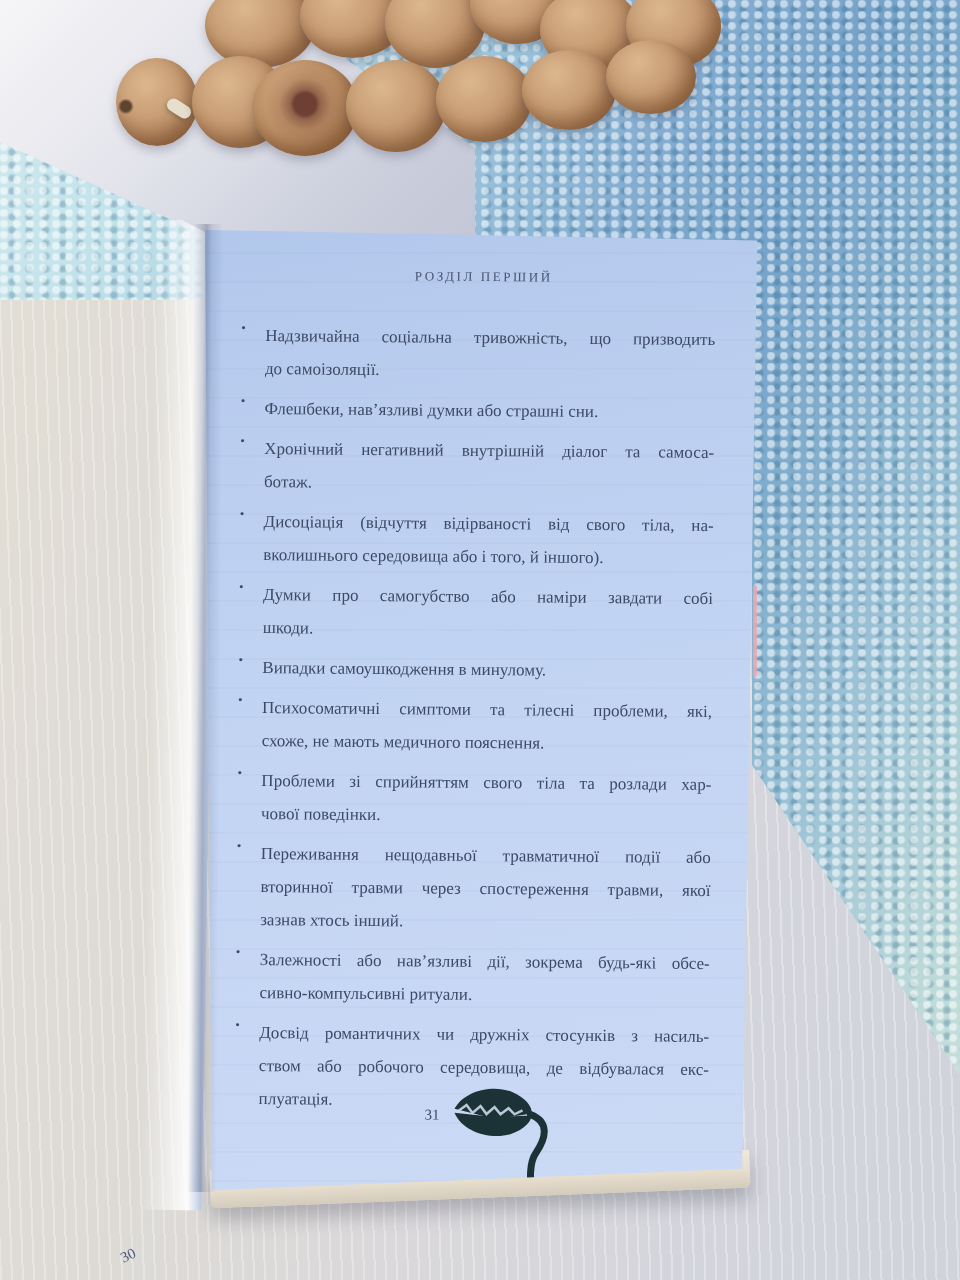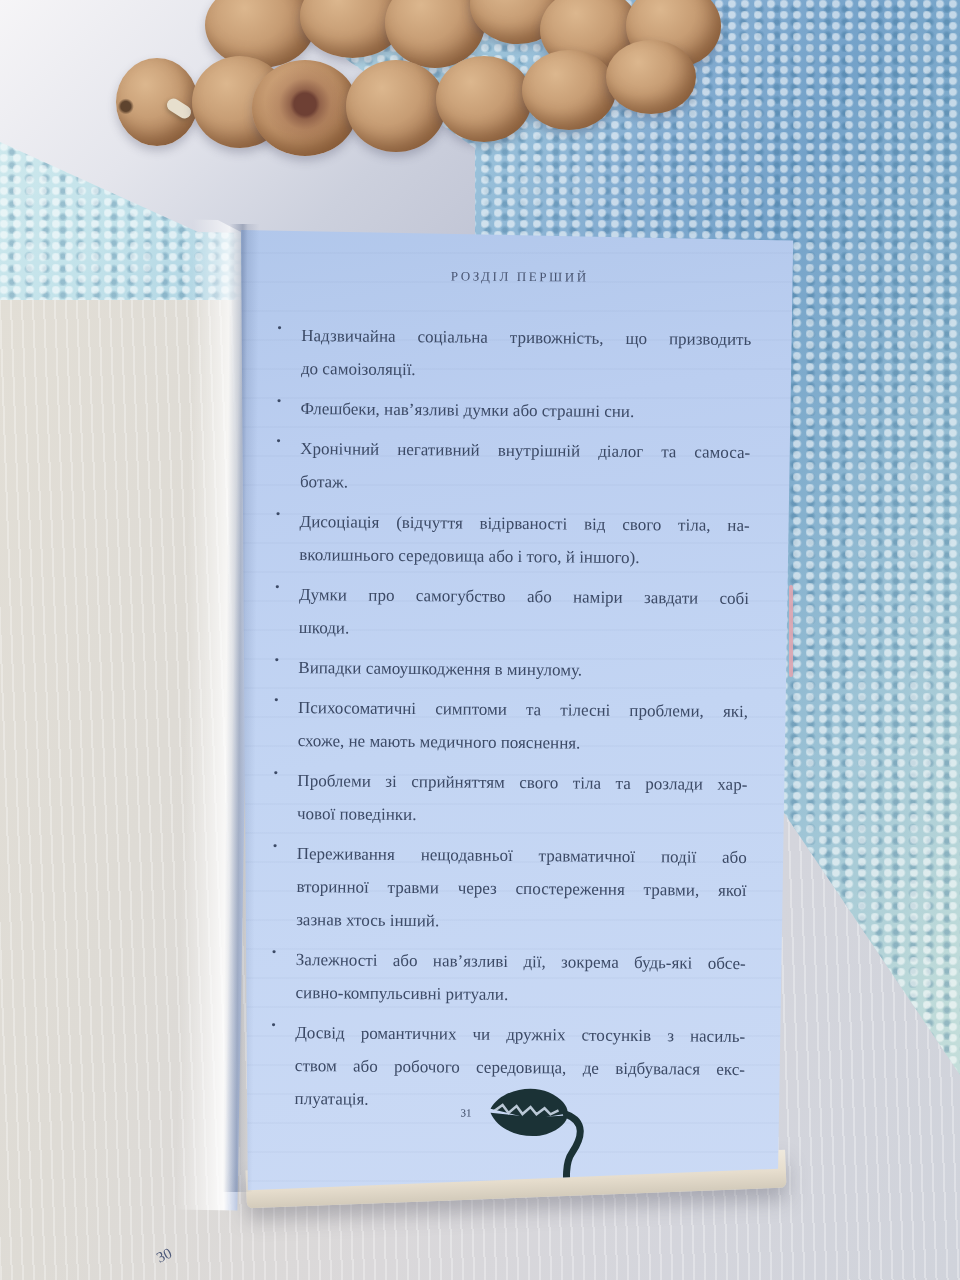--- a/index.html
+++ b/index.html
@@ -36,21 +36,21 @@
   .bead.ring{background:
       radial-gradient(circle at 50% 46%, #6e4034 0 11px, rgba(138,90,68,.85) 15px, rgba(160,110,80,.4) 26px, rgba(0,0,0,0) 40px),
       radial-gradient(circle at 36% 30%, #d2a87e 0%, #bd9067 45%, #a3744e 76%, #8a5e3f 100%);}
   .bead.hole{background-image:
       radial-gradient(circle at 12% 55%, #5f4530 0 5px, rgba(0,0,0,0) 8px),
       radial-gradient(circle at 36% 30%, #dcb78e 0%, #c79d74 42%, #aa7d58 74%, #8e6343 100%);}
   .string{position:absolute;width:26px;height:13px;border-radius:7px;background:#e7dfcd;
     box-shadow:0 2px 4px rgba(80,70,50,.4);transform:rotate(32deg);}
 
   
-  .book{inset:0;z-index:4;margin-left:36px;}
+  .book{inset:0;z-index:4;}
 
   .page-block-edge{position:absolute;left:210px;top:1160px;width:540px;height:38px;z-index:4;
     transform:rotate(-2.2deg);border-radius:0 0 6px 6px;
     background:linear-gradient(180deg,#f0ead e 0%,#efe8db 20%,#ddd5c6 70%,#cfc8ba 100%);
     background:linear-gradient(180deg,#efe9dd 0%,#e6ddcd 55%,#d3cbbb 100%);
     box-shadow:0 12px 20px rgba(85,85,100,.35);}
 
   
   .left-page{inset:0;z-index:6;
     clip-path:polygon(0 126px,205px 232px,218px 1190px,172px 1280px,0 1280px);
@@ -73,21 +73,21 @@
       repeating-linear-gradient(180deg, rgba(110,130,170,0) 0 27px, rgba(110,130,170,.05) 27px 29px),
       linear-gradient(170deg,#b1c7eb 0%,#bbcef0 22%,#c3d5f3 52%,#cbdaf5 100%);}
   .rp-inner{position:absolute;left:0;top:0;width:100%;height:100%;transform:rotate(.5deg);color:#3c4a66;}
   .chapter-header{margin-top:44px;text-align:center;font-size:13px;letter-spacing:2.6px;color:#485471;}
   .bullets{list-style:none;margin:36px 0 0 36px;padding:0;}
   .bullets li{position:relative;padding-left:26px;margin-bottom:7px;}
   .bm{position:absolute;left:2px;top:1px;font-size:13px;}
   .bl{width:450px;}
   .line{font-size:17px;line-height:33px;height:33px;}
   .jl{text-align:justify;text-align-last:justify;}
-  .pnum{position:absolute;left:228px;top:882px;font-size:11px;color:#3c4a66;}
+  .pnum{position:absolute;left:228px;top:882px;font-size:15px;color:#3c4a66;}
   .plant{position:absolute;left:250px;top:856px;}
   .pink-edge{position:absolute;left:753px;top:585px;width:4px;height:92px;z-index:4;background:#e8a7b0;opacity:.85;border-radius:2px;}
 </style>
 </head>
 <body>
 
 <div class="layer table-bg"></div>
 <div class="layer blanket"></div>
 <div class="layer corner-blue"></div>
 <div class="layer white-cloth"></div>

